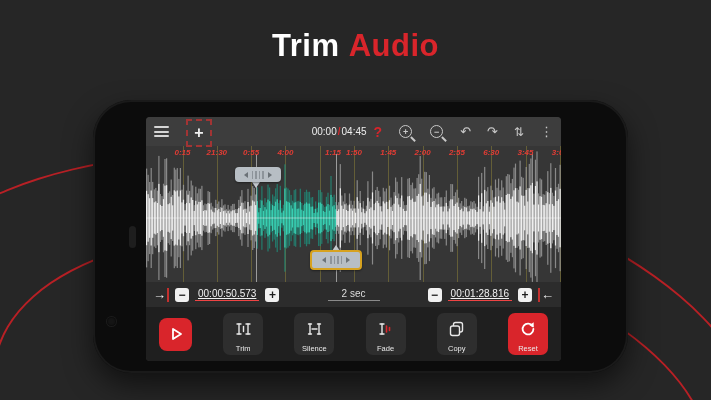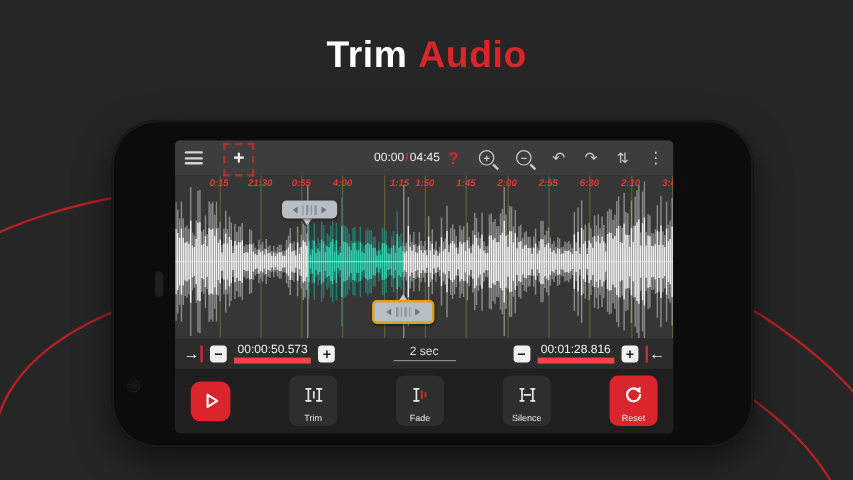--- a/index.html
+++ b/index.html
@@ -71,22 +71,22 @@
 
   
   .ctrl-row{height:25px;flex:0 0 25px;background:#2c2c2c;display:flex;align-items:center;
     padding:0 7px;z-index:5;}
   .jump{display:flex;align-items:center;gap:1px;cursor:pointer;}
   .jump .arrow{font-size:13px;color:#efefef;line-height:1;font-weight:bold;}
   .jump .bar{width:2px;height:14px;background:#c3302e;}
   .ctrl-btn{width:14px;height:14px;background:#f1f1f1;border-radius:3px;color:#1c1c1c;
     font-size:12px;font-weight:bold;display:flex;align-items:center;justify-content:center;
     line-height:1;cursor:pointer;margin:0 6px;}
-  .time-field{font-size:10px;color:#f2f2f2;border-bottom:5px solid #ef4444;
-    padding:0 3px 1px;white-space:nowrap;}
+  .time-field{font-size:10px;color:#f2f2f2;border-bottom:1px solid #ef4444;
+    padding:0 3px 1px;white-space:nowrap;text-decoration:underline;}
   .step-field{width:52px;text-align:center;font-size:10px;color:#dcdcdc;
     border-bottom:1px solid #8a8a8a;padding-bottom:1px;margin:0 auto;}
 
   
   .tool-row{flex:1;background:#1f1f1f;display:flex;align-items:center;
     justify-content:space-between;padding:0 13px;}
   .play-btn{width:33px;height:33px;border-radius:8px;background:#d9252b;display:flex;
     align-items:center;justify-content:center;cursor:pointer;flex:0 0 33px;}
   .tool-btn{width:40px;height:42px;background:#2e2e2e;border-radius:7px;display:flex;
     flex-direction:column;align-items:center;justify-content:flex-end;padding-bottom:2px;
@@ -715,21 +715,21 @@
         <span class="tl-label" style="left: 208px;">1:50</span>
         <div class="gridline" style="left: 242.3px;"></div>
         <span class="tl-label" style="left: 242.3px;">1:45</span>
         <div class="gridline" style="left: 276.6px;"></div>
         <span class="tl-label" style="left: 276.6px;">2:00</span>
         <div class="gridline" style="left: 310.9px;"></div>
         <span class="tl-label" style="left: 310.9px;">2:55</span>
         <div class="gridline" style="left: 345.2px;"></div>
         <span class="tl-label" style="left: 345.2px;">6:30</span>
         <div class="gridline" style="left: 379.5px;"></div>
-        <span class="tl-label" style="left: 379.5px;">2:10</span>
+        <span class="tl-label" style="left: 379.5px;">3:45</span>
         <div class="gridline" style="left: 413.8px;"></div>
         <span class="tl-label" style="left: 413.8px;">3:00</span>
       </div>
 
     <div class="ctrl-row">
       <div class="jump">
         <span class="arrow">→</span>
           <span class="bar"></span>
       </div>
       <div class="ctrl-btn">−</div>
@@ -758,49 +758,58 @@
           <g stroke="#e8e8e8" stroke-width="1.4" stroke-linecap="round">
             <path d="M5 4v10M14 4v10"></path>
                 <path d="M3 4h4M3 14h4M12 4h4M12 14h4"></path>
                 <path d="M9.5 6.5v5"></path>
           </g>
             </svg>
           </div>
         <div class="tlabel">Trim</div>
       </div>
 
+
+      <div class="tool-btn">
+        <div class="ticon">
+            <svg width="19" height="18" viewBox="0 0 19 18">
+          <g stroke="#e8e8e8" stroke-width="1.4" stroke-linecap="round">
+            <path d="M5 4v10M14 4v10"></path>
+                <path d="M3.5 4h3M3.5 14h3M12.5 4h3M12.5 14h3"></path>
+                <path d="M7 9h5"></path>
+          </g>
+            </svg>
+          </div>
+        <div class="tlabel">Silence</div>
+      </div>
 
       <div class="tool-btn">
         <div class="ticon">
             <svg width="19" height="18" viewBox="0 0 19 18">
           <g stroke="#e8e8e8" stroke-width="1.4" stroke-linecap="round">
             <path d="M6 4v10"></path>
                 <path d="M4 4h4M4 14h4"></path>
               </g>
           <g stroke="#d9252b" stroke-width="1.6" stroke-linecap="round">
             <path d="M10.5 6v6M13.5 7.5v3"></path>
               </g>
             </svg>
           </div>
         <div class="tlabel">Fade</div>
       </div>
 
       <div class="tool-btn">
         <div class="ticon">
             <svg width="19" height="18" viewBox="0 0 19 18">
-          <g stroke="#e8e8e8" stroke-width="1.4" stroke-linecap="round">
-            <path d="M5 4v10M14 4v10"></path>
-                <path d="M3.5 4h3M3.5 14h3M12.5 4h3M12.5 14h3"></path>
-                <path d="M7 9h5"></path>
-          </g>
-            </svg>
+          <rect x="6.5" y="2.5" width="9" height="9.5" rx="2" fill="none" stroke="#e8e8e8" stroke-width="1.4"></rect>
+          <rect x="3.5" y="6" width="9" height="9.5" rx="2" fill="#2e2e2e" stroke="#e8e8e8" stroke-width="1.4"></rect>
+        </svg>
           </div>
-        <div class="tlabel">Silence</div>
-      </div>
-
+        <div class="tlabel">Copy</div>
+      </div>
 
       <div class="tool-btn red">
         <div class="ticon">
             <svg width="18" height="18" viewBox="0 0 18 18">
           <path d="M13.6 6.2 A5.4 5.4 0 1 0 14.4 9" fill="none" stroke="#ffffff" stroke-width="1.8" stroke-linecap="round"></path>
           <polygon points="14.7,2.2 14.7,7.4 10.4,5.2" fill="#ffffff"></polygon>
         </svg>
           </div>
         <div class="tlabel">Reset</div>
       </div>

